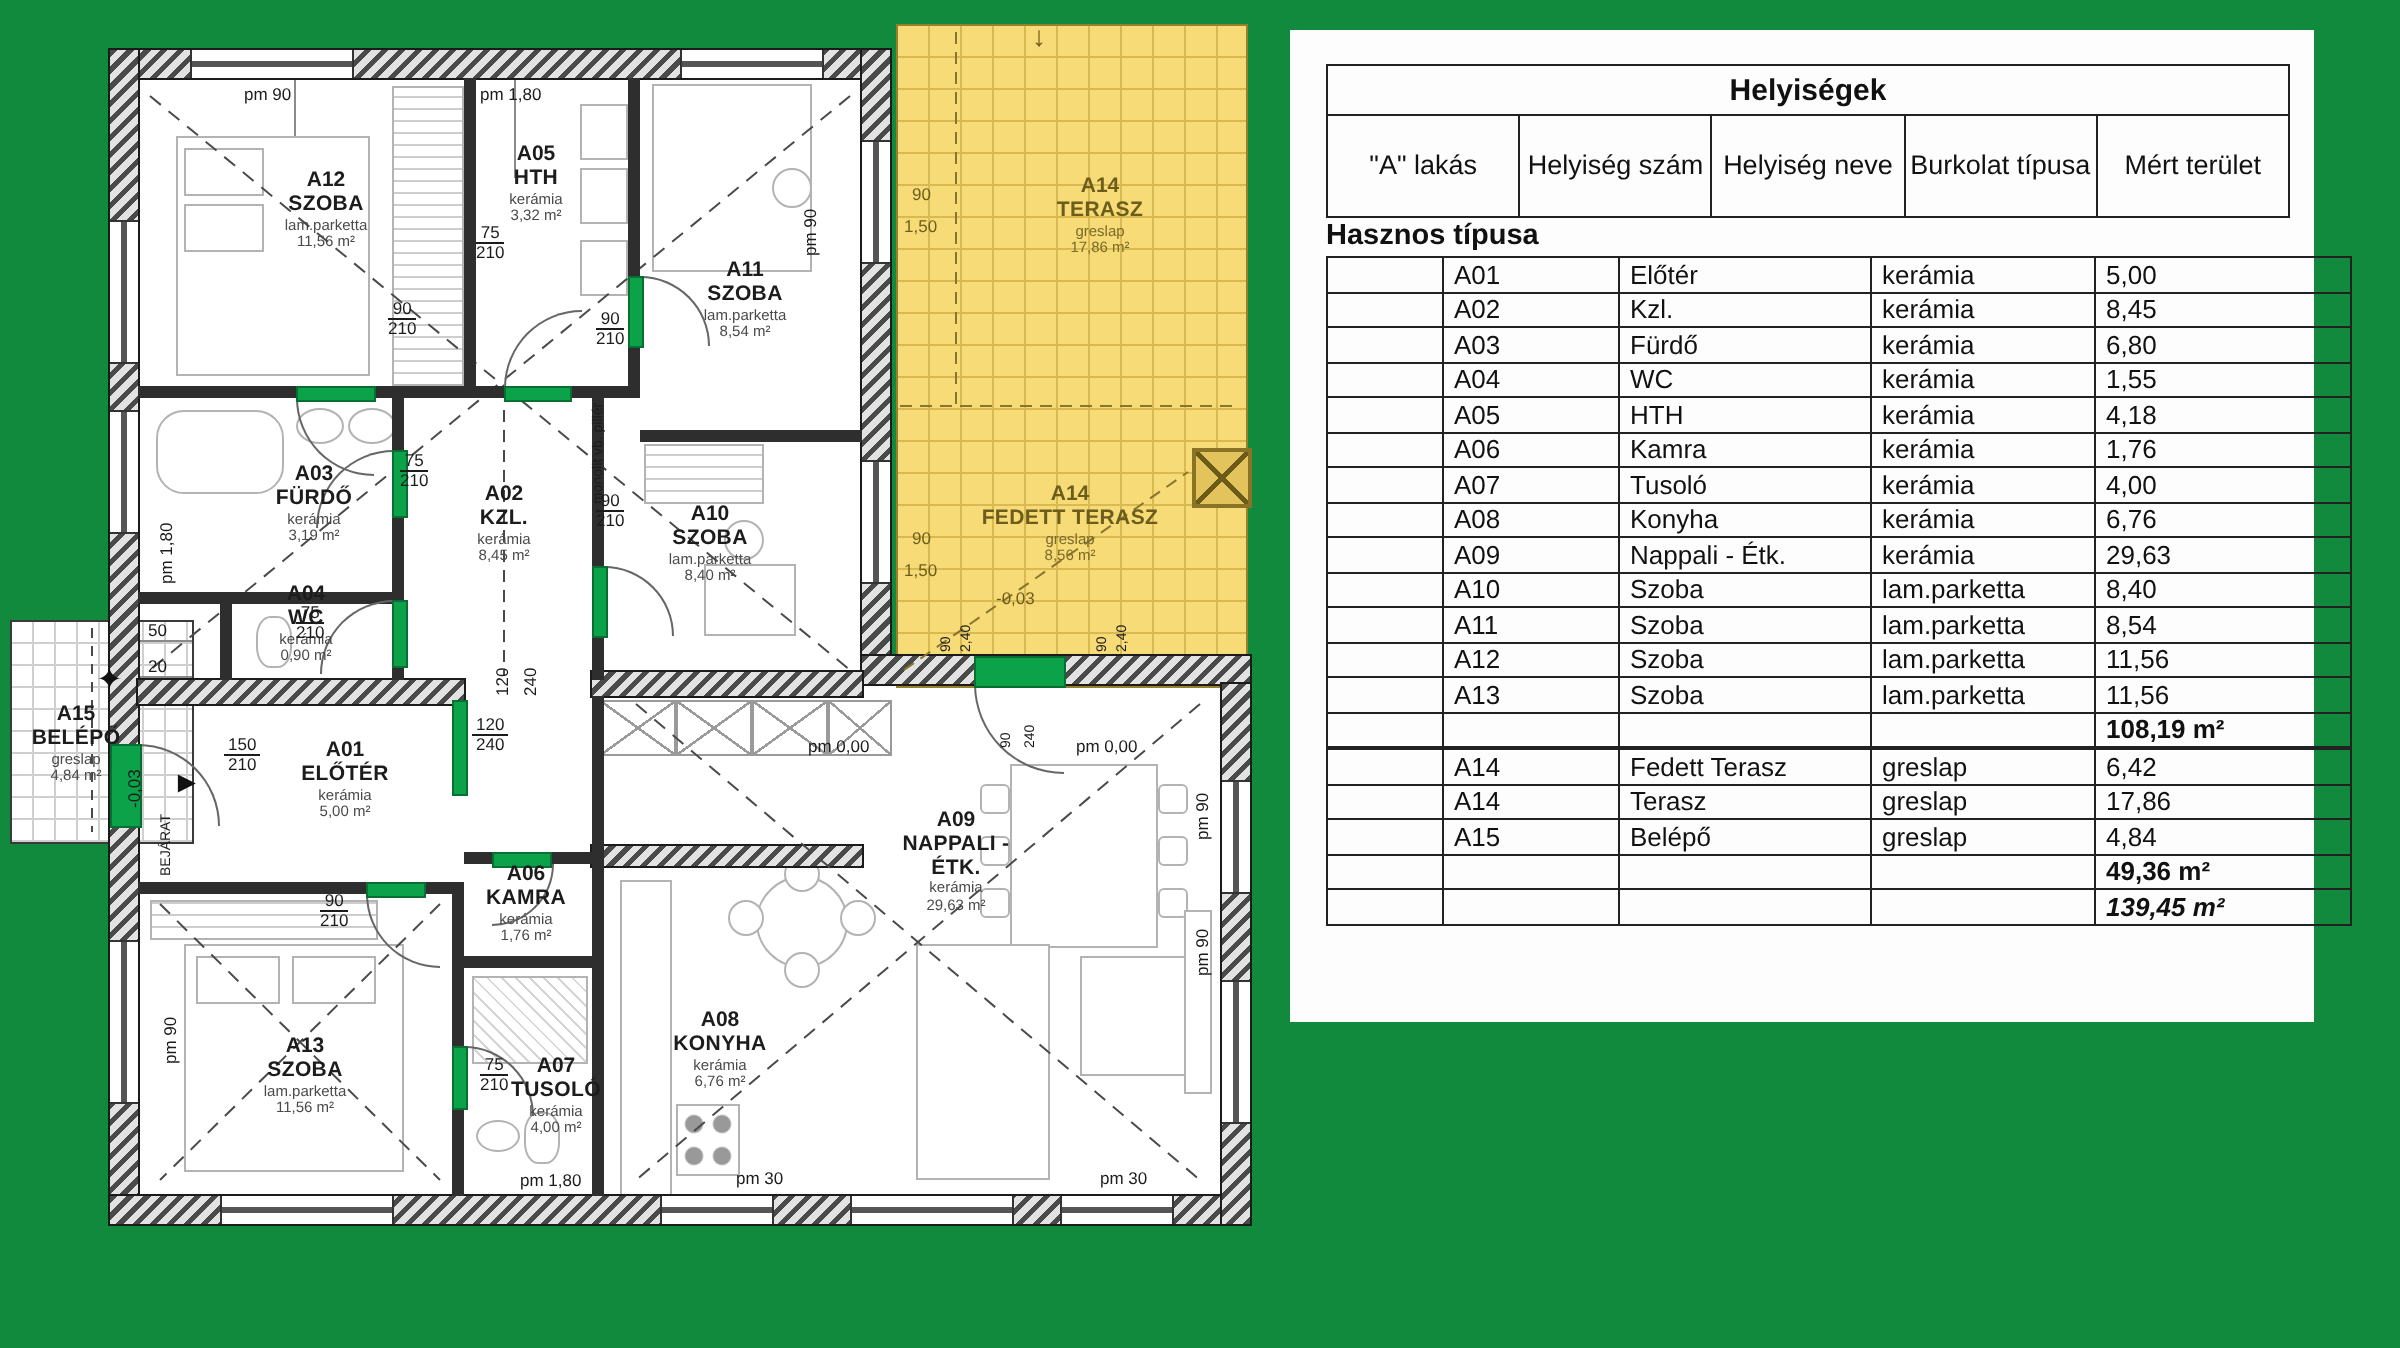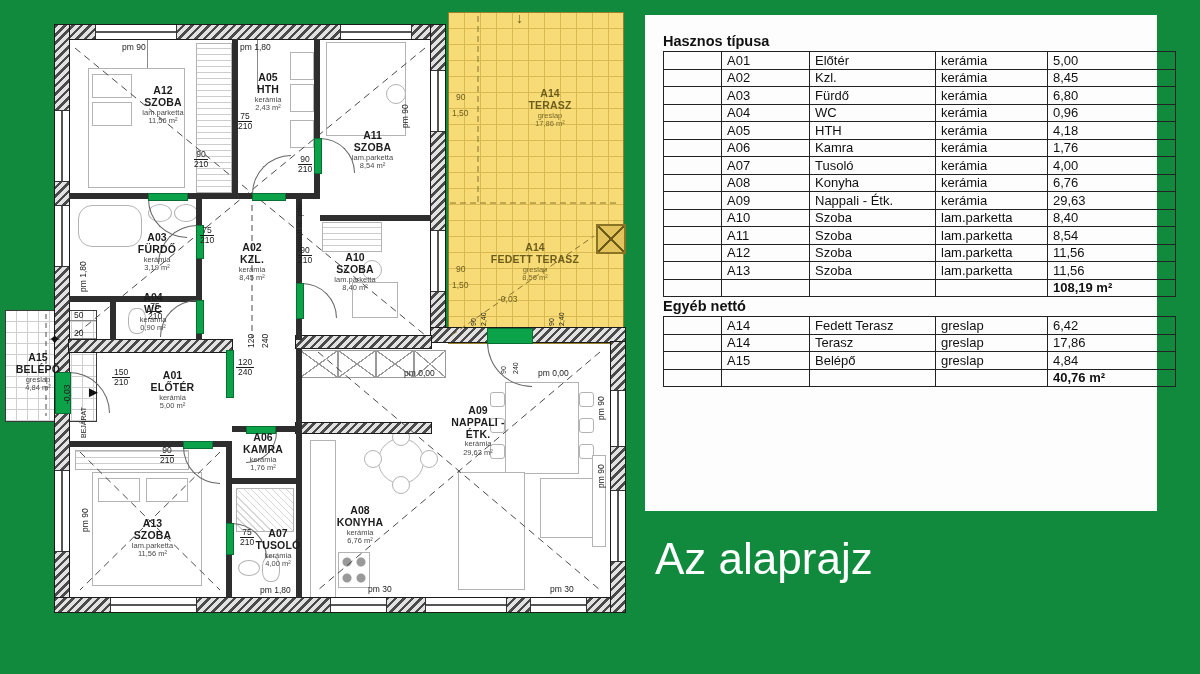--- a/index.html
+++ b/index.html
@@ -211,21 +211,21 @@
     <div class="room-label" style="left:103px;top:85px;width:120px">
       <div class="rid">A12</div>
       <div class="rname">SZOBA</div>
       <div class="rfloor">lam.parketta</div>
       <div class="rarea">11,56 m²</div>
     </div>
     <div class="room-label" style="left:228px;top:72px;width:80px">
       <div class="rid">A05</div>
       <div class="rname">HTH</div>
       <div class="rfloor">kerámia</div>
-      <div class="rarea">2,43 m²</div>
+      <div class="rarea">3,32 m²</div>
     </div>
     <div class="room-label" style="left:325px;top:130px;width:95px">
       <div class="rid">A11</div>
       <div class="rname">SZOBA</div>
       <div class="rfloor">lam.parketta</div>
       <div class="rarea">8,54 m²</div>
     </div>
     <div class="room-label" style="left:112px;top:232px;width:90px">
       <div class="rid">A03</div>
       <div class="rname">FÜRDŐ</div>
@@ -378,20 +378,34 @@
       </div>
 
     <div class="tick" style="left:147px;top:39px;width:1px;height:50px"></div>
     <div class="tick" style="left:257px;top:39px;width:1px;height:50px"></div>
     <div class="tick" style="left:70px;top:320px;width:26px;height:1px"></div>
     <div class="tick" style="left:70px;top:338px;width:26px;height:1px"></div>
   </div>
 
   <div id="table-card">
     <div class="pad">
+      <table class="ttbl">
+        <tbody>
+            <tr>
+              <th class="title" colspan="5">Helyiségek</th>
+            </tr>
+        <tr class="hdr">
+          <th class="c0">"A" lakás</th>
+          <th class="c1">Helyiség szám</th>
+          <th class="c2">Helyiség neve</th>
+          <th class="c3">Burkolat típusa</th>
+          <th class="c4">Mért terület</th>
+        </tr>
+      </tbody>
+        </table>
       <div class="section-label">Hasznos típusa</div>
       <table class="ttbl rows">
           <tbody id="tbody-0">
             <tr>
               <td class="c0"></td>
               <td class="c1">A01</td>
               <td class="c2">Előtér</td>
               <td class="c3">kerámia</td>
               <td class="c4">5,00</td>
             </tr>
@@ -407,21 +421,21 @@
               <td class="c1">A03</td>
               <td class="c2">Fürdő</td>
               <td class="c3">kerámia</td>
               <td class="c4">6,80</td>
             </tr>
             <tr>
               <td class="c0"></td>
               <td class="c1">A04</td>
               <td class="c2">WC</td>
               <td class="c3">kerámia</td>
-              <td class="c4">0,96</td>
+              <td class="c4">1,55</td>
             </tr>
             <tr>
               <td class="c0"></td>
               <td class="c1">A05</td>
               <td class="c2">HTH</td>
               <td class="c3">kerámia</td>
               <td class="c4">4,18</td>
             </tr>
             <tr>
               <td class="c0"></td>
@@ -481,21 +495,20 @@
             </tr>
             <tr>
               <td class="c0"></td>
               <td class="c1"></td>
               <td class="c2"></td>
               <td class="c3"></td>
               <td class="c4 sum">108,19 m²</td>
             </tr>
           </tbody>
         </table>
-      <div class="section-label">Egyéb nettó</div>
       <table class="ttbl rows">
           <tbody id="tbody-1">
             <tr>
               <td class="c0"></td>
               <td class="c1">A14</td>
               <td class="c2">Fedett Terasz</td>
               <td class="c3">greslap</td>
               <td class="c4">6,42</td>
             </tr>
             <tr>
@@ -510,24 +523,30 @@
               <td class="c1">A15</td>
               <td class="c2">Belépő</td>
               <td class="c3">greslap</td>
               <td class="c4">4,84</td>
             </tr>
             <tr>
               <td class="c0"></td>
               <td class="c1"></td>
               <td class="c2"></td>
               <td class="c3"></td>
-              <td class="c4 sum">40,76 m²</td>
+              <td class="c4 sum">49,36 m²</td>
+            </tr>
+            <tr class="totalrow">
+              <td class="c0"></td>
+              <td class="c1"></td>
+              <td class="c2"></td>
+              <td class="c3"></td>
+              <td class="c4">139,45 m²</td>
             </tr>
           </tbody>
         </table>
     </div>
   </div>
 
   <div id="caption">
-    <div>Az alaprajz</div>
   </div>
 
 </div>
 
 </body></html>

